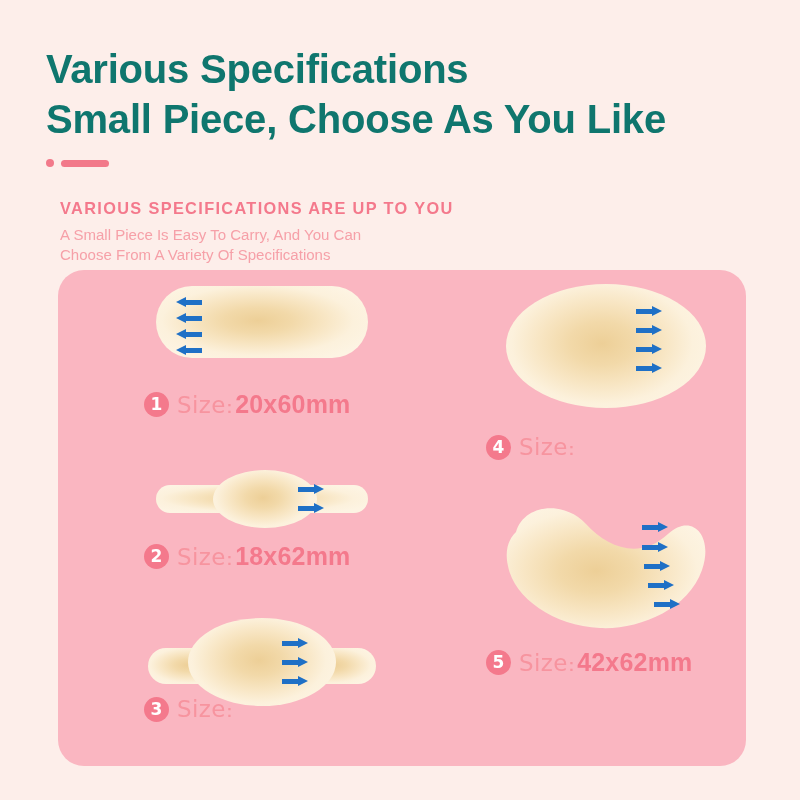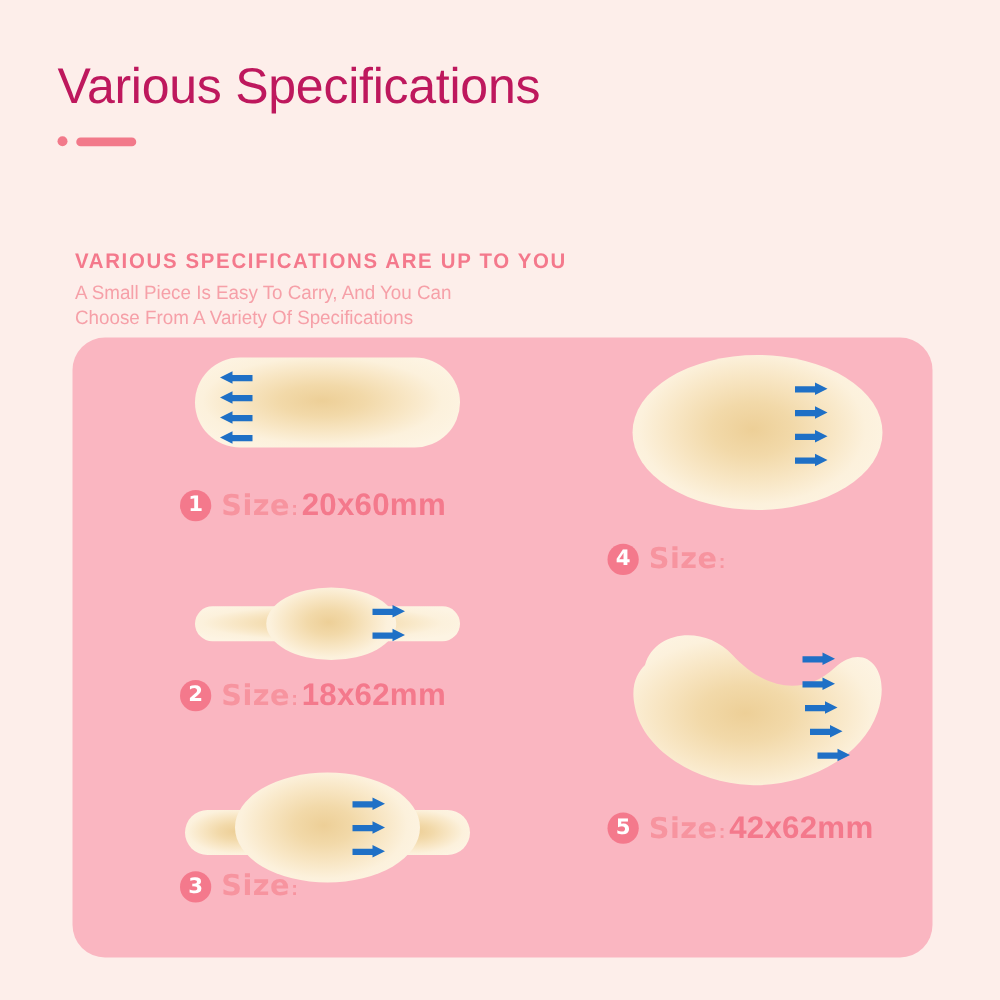--- a/index.html
+++ b/index.html
@@ -17,24 +17,24 @@
   }
 
   
   .header {
     position: absolute;
     left: 46px;
     top: 44px;
     width: 720px;
   }
   .headline {
-    color: #be185d;
+    color: #0f766e;
     font-size: 40px;
     line-height: 50px;
-    font-weight: 400;
+    font-weight: 700;
     letter-spacing: -0.2px;
     white-space: nowrap;
   }
   .divider {
     margin-top: 14px;
     display: flex;
     align-items: center;
     gap: 7px;
     height: 10px;
   }
@@ -150,21 +150,21 @@
     align-items: center;
     justify-content: center;
     margin-right: 8px;
     flex: none;
     line-height: 1;
     font-family: "DejaVu Sans", sans-serif;
   }
   .cap-size {
     color: #f7949f;
     font-size: 23px;
-    font-weight: 700;
+    font-weight: 400;
     letter-spacing: 0.4px;
     font-family: "DejaVu Sans", sans-serif;
   }
   .cap-colon {
     color: #f7949f;
     font-size: 16px;
     font-weight: 700;
     margin: 0 3px 0 1px;
     position: relative;
     top: 3px;
@@ -175,20 +175,21 @@
     font-weight: 700;
     letter-spacing: 0.2px;
     font-family: Liberation Sans, sans-serif;
   }
 </style>
 </head>
 <body>
 
 <div class="header">
   <div class="headline">Various Specifications</div>
+  <div class="headline">Small Piece, Choose As You Like</div>
   <div class="divider">
     <span class="dot"></span>
     <span class="dash"></span>
   </div>
 </div>
 
 <div class="sub-block">
   <div class="sub-caps">VARIOUS SPECIFICATIONS ARE UP TO YOU</div>
   <div class="sub-desc">A Small Piece Is Easy To Carry, And You Can</div>
   <div class="sub-desc" style="margin-top:0">Choose From A Variety Of Specifications</div>

